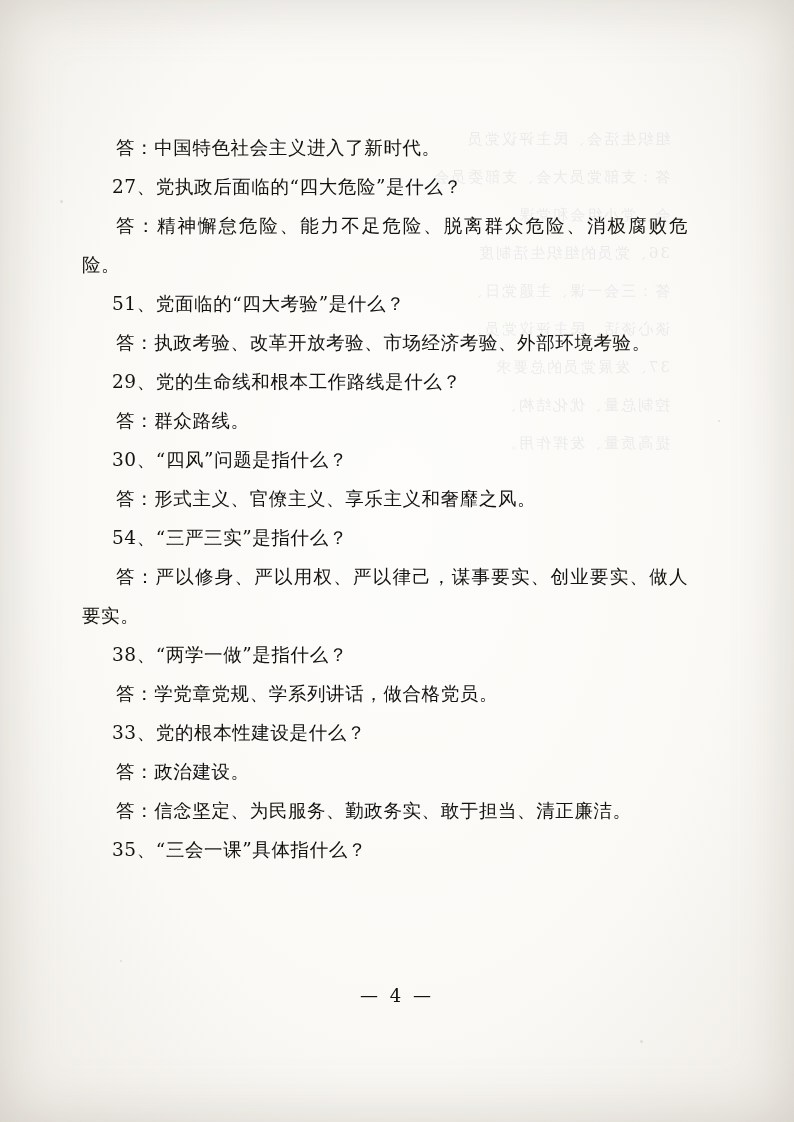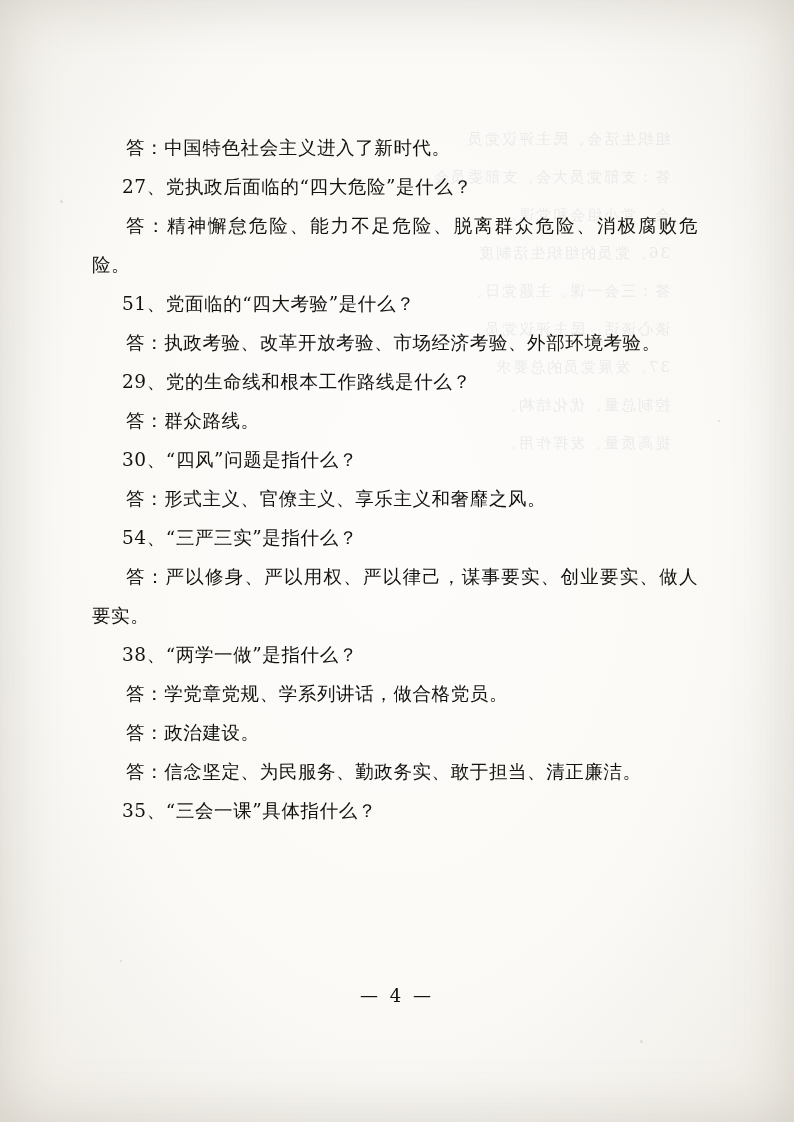--- a/index.html
+++ b/index.html
@@ -42,21 +42,21 @@
     transform: scaleX(-1);
     color: #3a4a66;
     font-size: 15px;
     line-height: 38px;
     letter-spacing: 2px;
     pointer-events: none;
     filter: blur(0.6px);
   }
   .content {
     position: absolute;
-    left: 92px;
+    left: 82px;
     top: 128px;
     width: 606px;
   }
   p {
     margin: 0 0 0 0;
     font-size: 18.5px;
     line-height: 39px;
     text-align: justify;
     letter-spacing: 0.6px;
   }
@@ -113,20 +113,21 @@
     <p class="q">51、党面临的“四大考验”是什么？</p>
     <p class="a">答：执政考验、改革开放考验、市场经济考验、外部环境考验。</p>
     <p class="q">29、党的生命线和根本工作路线是什么？</p>
     <p class="a">答：群众路线。</p>
     <p class="q">30、“四风”问题是指什么？</p>
     <p class="a">答：形式主义、官僚主义、享乐主义和奢靡之风。</p>
     <p class="q">54、“三严三实”是指什么？</p>
     <p class="a">答：严以修身、严以用权、严以律己，谋事要实、创业要实、做人要实。</p>
     <p class="q">38、“两学一做”是指什么？</p>
     <p class="a">答：学党章党规、学系列讲话，做合格党员。</p>
+    <p class="q">33、党的根本性建设是什么？</p>
     <p class="a">答：政治建设。</p>
     <p class="a">答：信念坚定、为民服务、勤政务实、敢于担当、清正廉洁。</p>
     <p class="q">35、“三会一课”具体指什么？</p>
   </div>
 
   <div class="footer">
     <span class="pnum">— 4 —</span>
   </div>
 
   <div class="speck" style="left:60px;  top:200px; width:3px;  height:3px;"></div>

